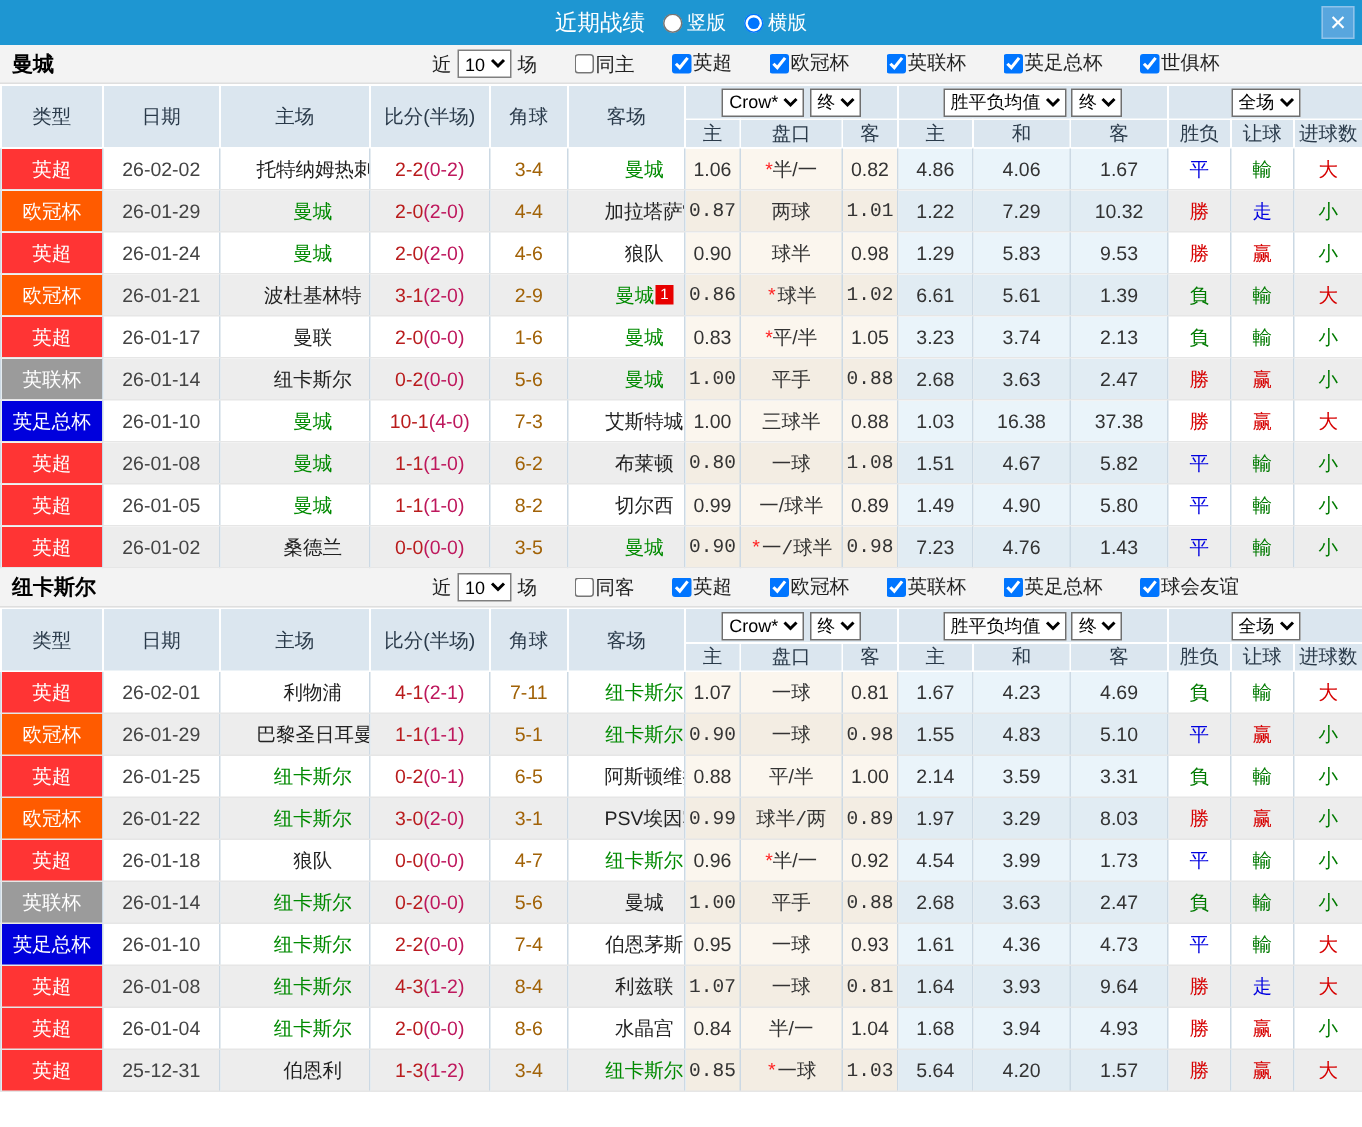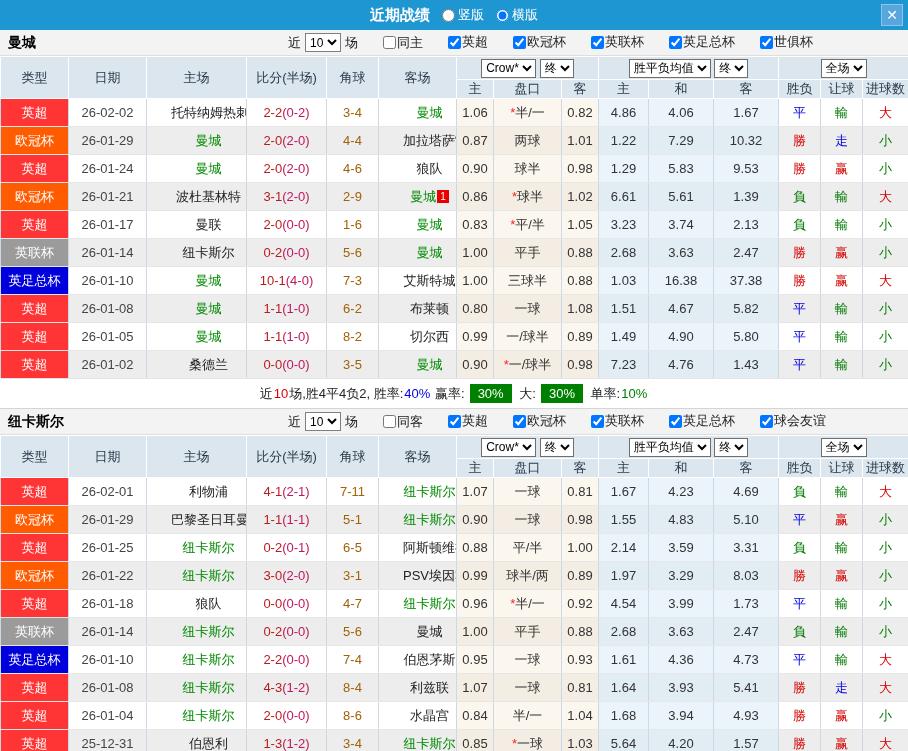--- a/index.html
+++ b/index.html
@@ -2,21 +2,21 @@
 <html><head>
 <meta charset="utf-8">
 <style>
   * { margin:0; padding:0; box-sizing:border-box; }
   html,body { width:908px; height:751px; overflow:hidden; background:#fff;
     font-family:"Liberation Sans","DejaVu Sans",sans-serif; }
 
   
   .titlebar { height:30px; background:#1e96d2; position:relative; display:flex;
     align-items:center; justify-content:center; color:#fff; }
-  .titlebar .title { font-weight:bold; font-size:15px; }
+  .titlebar .title { font-weight:normal; font-size:15px; }
   .titlebar label { display:inline-flex; align-items:center; margin-left:12px;
     font-size:13px; cursor:pointer; }
   .titlebar input { margin-right:3px; }
   .close-btn { position:absolute; right:5px; top:4px; width:22px; height:22px;
     background:#58a6de; border:1px solid #8ec3ea; color:#fff; font-weight:bold;
     text-align:center; line-height:20px; cursor:pointer; font-size:14px; }
 
   
   .section-head { height:26px; background:#f3f3f3; border-bottom:1px solid #dedede;
     position:relative; display:flex; align-items:center; }
@@ -36,21 +36,21 @@
   thead select { font-size:12px; height:19px; border:1px solid #6f6f6f; background:#fff; max-width:95%; }
   tbody td { height:28px; border:1px solid; border-color:#e6e6e6 #ccd9e4;
     text-align:center; color:#333; overflow:hidden; white-space:nowrap; }
   tr.even td { background:#ededed; }
   td.lg { color:#fff; }
   .ft { color:#b91c1c; } .ht { color:#be185d; }
   .dt { color:#444; } .cn { color:#a16207; }
   .team { color:#222;margin-left:24px; } .team.green { color:#008a00; }
   .card { display:inline-block; background:#e80000; color:#fff; font-size:10px;
     line-height:13px; padding:0 3px; margin-left:1px; vertical-align:top; margin-top:2px; }
-  td.crow { background:#fbf6ee; } tr.even td.crow { background:#f3ede3; }
+  td.crow { background:#fbf6ee; } tr.even td.crow { background:#f3ede3;font-family:Liberation Mono, monospace; }
   td.avgc { background:#eaf4fa; } tr.even td.avgc { background:#e1ecf3; }
   .r { color:#d60000; } .g { color:#007a00; } .b { color:#0000e0; }
   .star { color:#f22; }
 
   
   .summary { height:30px; line-height:30px; text-align:center; font-size:13px;
     color:#222; border-bottom:1px solid #d5d5d5; background:#fff; }
   .summary .red { color:#e00000; }
   .summary .blue { color:#0000ee; }
   .summary .gbox { background:#008000; color:#fff; padding:2px 8px; margin:0 4px; }
@@ -318,26 +318,20 @@
           <td class="crow">0.98</td>
           <td class="avgc">7.23</td>
           <td class="avgc">4.76</td>
           <td class="avgc">1.43</td>
           <td class="res b">平</td>
           <td class="res g">輸</td>
           <td class="res g">小</td>
         </tr>
       </tbody>
   </table>
-  <div class="summary">
-    <span>近</span><span class="red">10</span><span>场,胜4平4负2, 胜率:</span><span class="blue">40%</span>
-    <span>赢率:</span><span class="gbox">30%</span>
-    <span>大:</span><span class="gbox">30%</span>
-    <span>单率:</span><span class="greent">10%</span>
-  </div>
 </div>
 
 <div class="section">
   <div class="section-head">
     <span class="team-title">纽卡斯尔</span>
     <span class="filters">
       <span>近</span>
       <select><option>10</option></select>
       <span>场</span>
       <label>
@@ -537,21 +531,21 @@
           <td class="dt">26-01-08</td>
           <td><span class="team green">纽卡斯尔</span></td>
           <td><span class="ft">4-3</span><span class="ht">(1-2)</span></td>
           <td class="cn">8-4</td>
           <td><span class="team">利兹联</span></td>
           <td class="crow">1.07</td>
           <td class="crow">一球</td>
           <td class="crow">0.81</td>
           <td class="avgc">1.64</td>
           <td class="avgc">3.93</td>
-          <td class="avgc">5.41</td>
+          <td class="avgc">9.64</td>
           <td class="res r">勝</td>
           <td class="res b">走</td>
           <td class="res r">大</td>
         </tr>
         <tr>
           <td class="lg" style="background:#ff3434">英超</td>
           <td class="dt">26-01-04</td>
           <td><span class="team green">纽卡斯尔</span></td>
           <td><span class="ft">2-0</span><span class="ht">(0-0)</span></td>
           <td class="cn">8-6</td>

